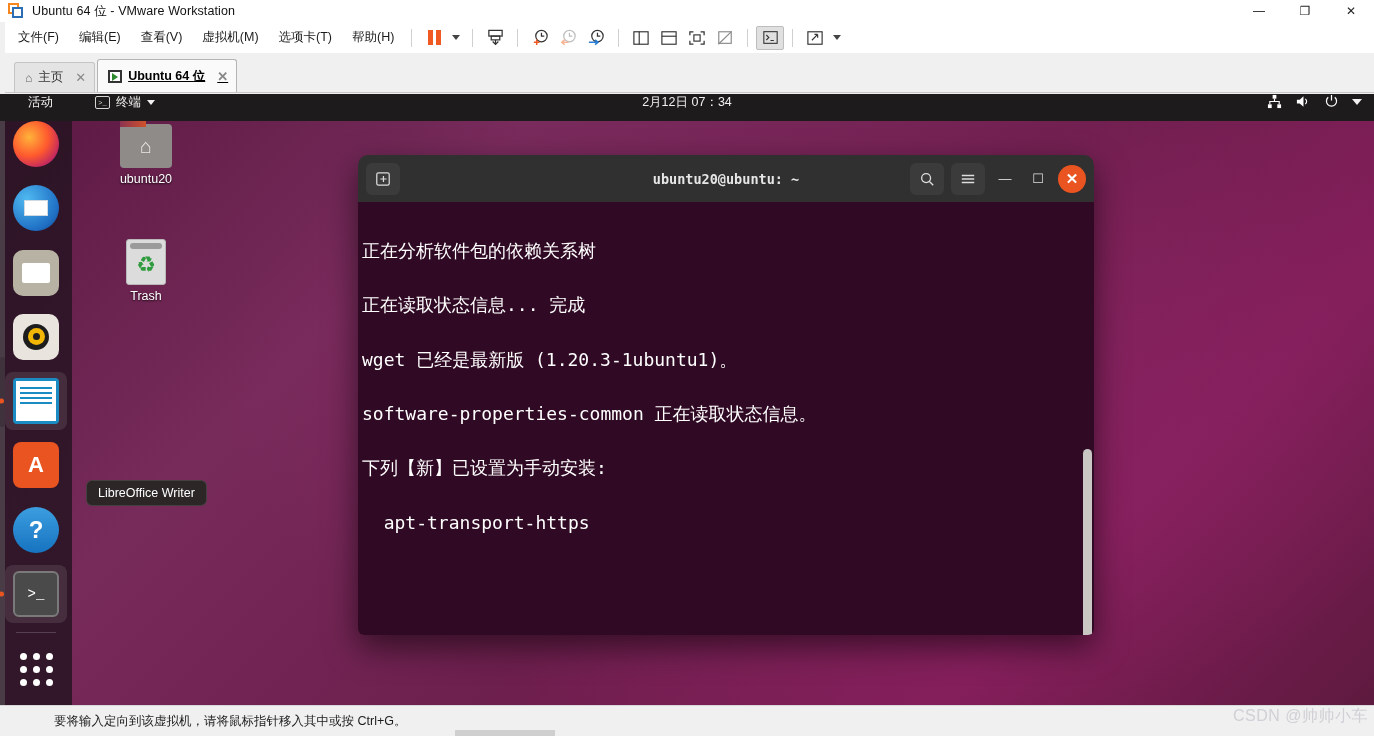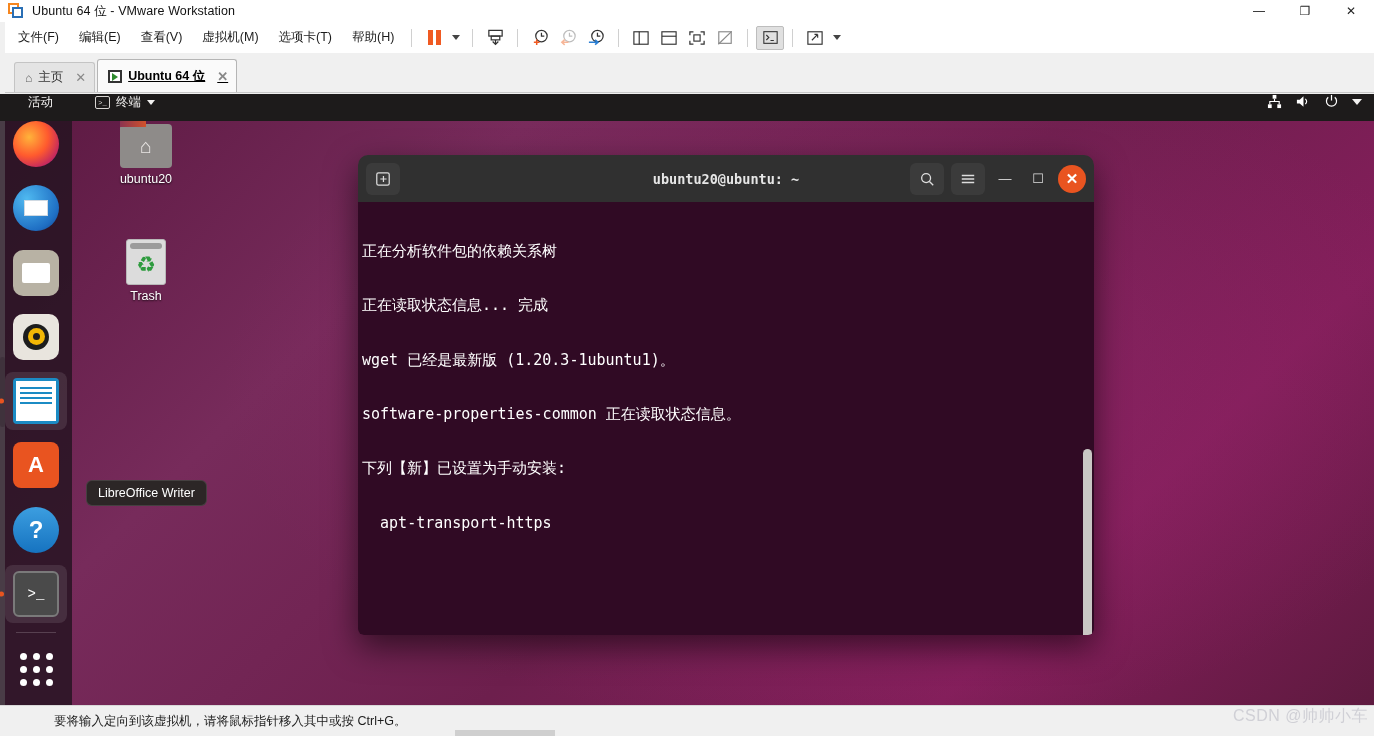--- a/index.html
+++ b/index.html
@@ -162,21 +162,21 @@
     pointer-events:none;
   }
   .th-right { margin-left:auto; display:flex; align-items:center; gap:7px; z-index:2;}
   .th-min, .th-max { width: 26px; height: 26px; display:flex; align-items:center; justify-content:center; color:#ddd; font-size:13px;}
   .th-close {
     width: 28px; height: 28px; border-radius: 50%; background:#e95420; color:#fff;
     display:flex; align-items:center; justify-content:center; font-size: 15px; font-weight:bold;
   }
   .term-body {
     height: 527px; background: #300a24; padding: 4px 6px 0 4px;
-    font-family: "DejaVu Sans Mono", monospace; font-size: 15px; line-height: 18.1px;
+    font-family: "DejaVu Sans Mono", monospace; font-size: 18px; line-height: 18.1px;
     color: #ffffff; white-space: pre-wrap; word-break: break-all; position: relative;
     overflow: hidden;
   }
   .term-scroll {
     position:absolute; right: 2px; top: 247px; width: 9px; height: 225px;
     background: #c9c6c4; border-radius: 5px; z-index: 5;
   }
 
   
   .vm-status {
@@ -325,20 +325,21 @@
 
   <div class="vm-screen">
 
     <div class="gnome-topbar">
       <div class="gn-activities">活动</div>
       <div class="gn-app">
         <span class="gn-term-ic">&gt;_</span>
         <span>终端</span>
         <span class="caret" style="border-top-color:#f2f1f0"></span>
       </div>
+      <div class="gn-clock">2月12日 07：34</div>
       <div class="gn-right">
         <svg width="15" height="15" viewBox="0 0 16 16">
           <rect x="6" y="1" width="4" height="4" fill="#fff"></rect>
             <rect x="1" y="11" width="4" height="4" fill="#fff"></rect>
           <rect x="11" y="11" width="4" height="4" fill="#fff"></rect>
           <path d="M8 5 V8 M3 11 V8 H13 V11" stroke="#fff" stroke-width="1.2" fill="none"></path>
         </svg>
         <svg width="16" height="15" viewBox="0 0 17 16">
           <path d="M2 6 H5 L9 2.5 V13.5 L5 10 H2 Z" fill="#fff"></path>
           <path d="M11 5.2 A4 4 0 0 1 11 10.8" stroke="#fff" stroke-width="1.2" fill="none"></path>

